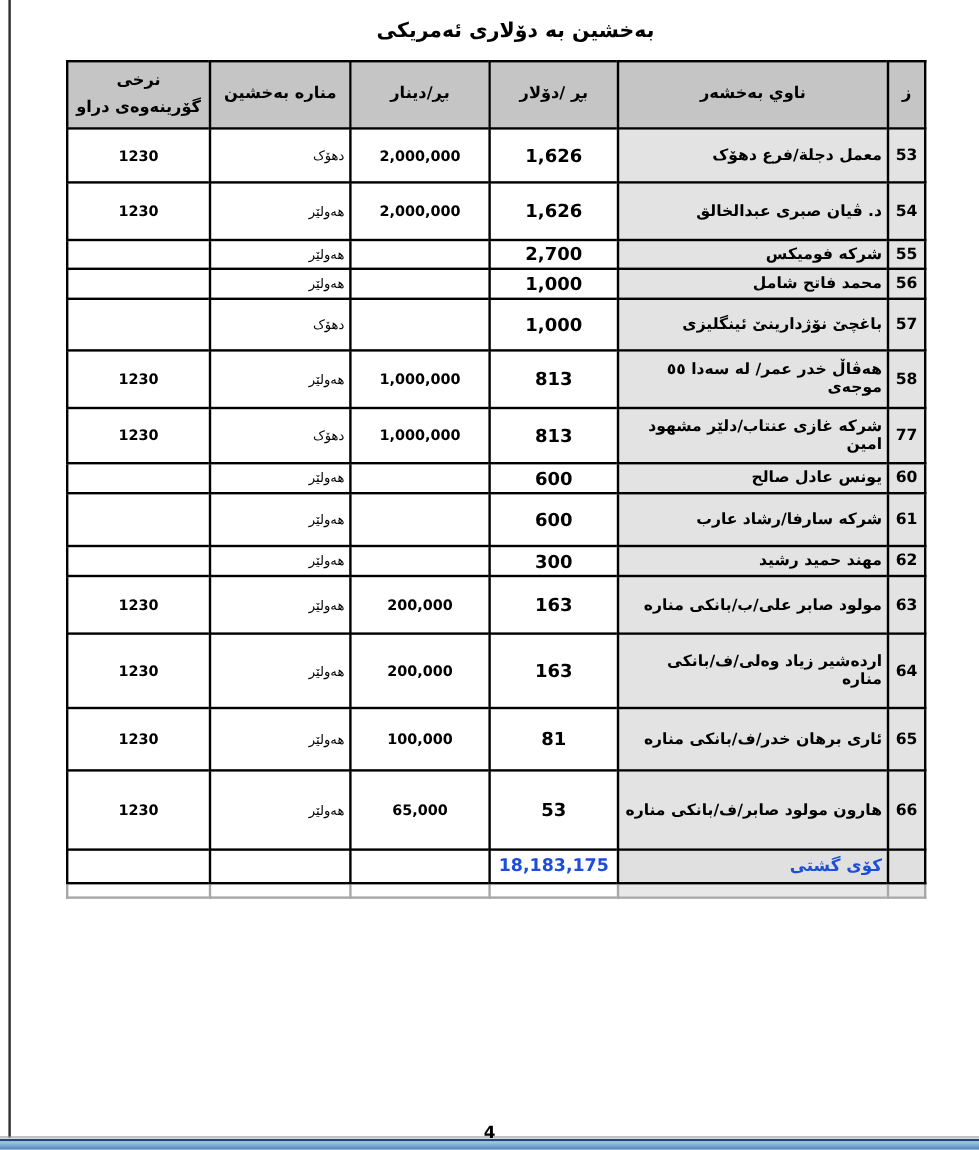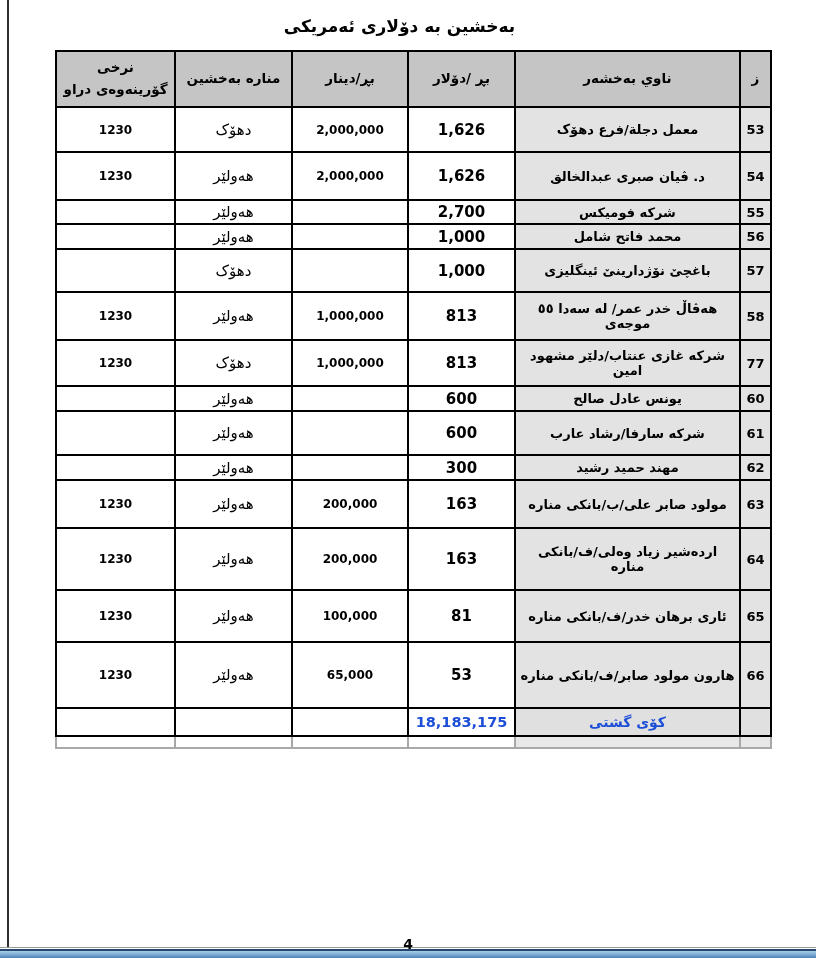--- a/index.html
+++ b/index.html
@@ -6,21 +6,21 @@
   html,body { background:#ffffff; }
   body {
     width:816px; height:958px; position:relative; overflow:hidden;
     font-family:"DejaVu Sans", sans-serif; color:#000;
   }
   .page-left-border {
     position:absolute; left:7px; top:0; width:2px; height:948px;
     background:#2f2f2f;
   }
   .doc-title {
-    position:absolute; top:16px; left:42px; width:715px;
+    position:absolute; top:16px; left:72px; width:715px;
     text-align:center; font-size:17px; font-weight:bold;
     direction:rtl;
   }
   table.donations {
     position:absolute; top:50px; left:55px;
     width:715px; border-collapse:collapse; table-layout:fixed;
     direction:rtl;
   }
   th, td {
     border:2px solid #000; text-align:center; vertical-align:middle;
@@ -31,24 +31,24 @@
     white-space:pre-line; line-height:1.6;
   }
   col.w-num   { width:31px; }
   col.w-name  { width:225px; }
   col.w-dollar{ width:107px; }
   col.w-dinar { width:116px; }
   col.w-place { width:117px; }
   col.w-rate  { width:119px; }
 
   td.c-num   { background:#e3e3e3; font-weight:bold; font-size:13px; }
-  td.c-name  { background:#e3e3e3; font-weight:bold; font-size:13px; }
+  td.c-name  { background:#e3e3e3; font-weight:bold; font-size:13px;text-align:right; }
   td.c-dollar{ font-weight:bold; font-size:15px; }
   td.c-dinar { font-weight:bold; font-size:12px; }
-  td.c-place { font-size:15px; }
+  td.c-place { font-size:11px;text-align:right; }
   td.c-rate  { font-weight:bold; font-size:12px;margin-top:30px; }
 
   
   tbody tr:nth-child(1)  { height:45px; }
   tbody tr:nth-child(2)  { height:48px; }
   tbody tr:nth-child(3)  { height:24px; }
   tbody tr:nth-child(4)  { height:25px; }
   tbody tr:nth-child(5)  { height:43px; }
   tbody tr:nth-child(6)  { height:48px; }
   tbody tr:nth-child(7)  { height:46px; }

